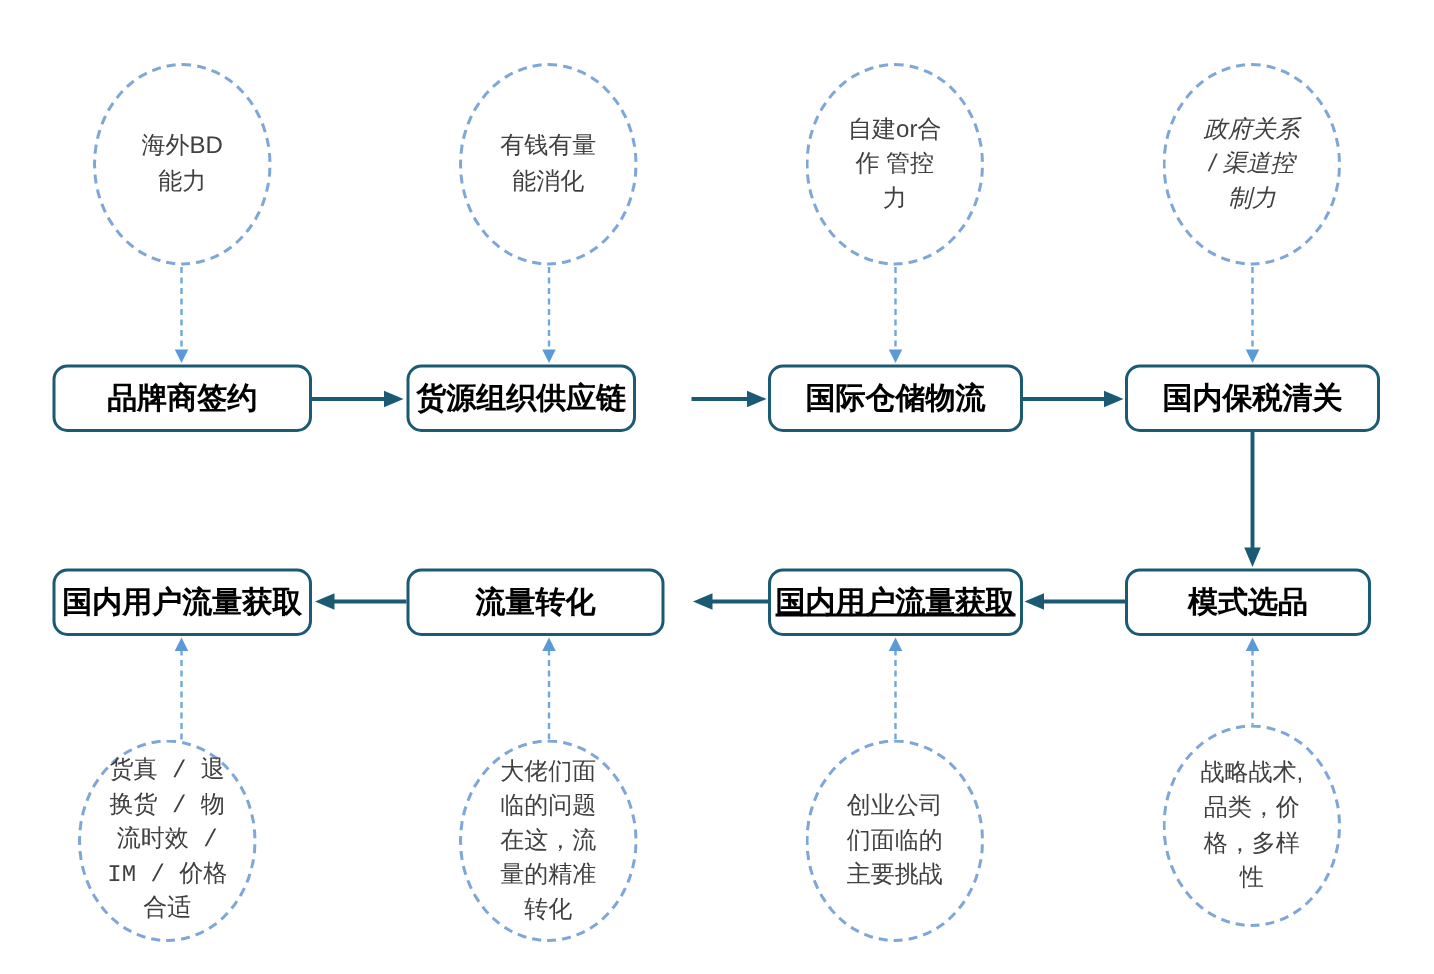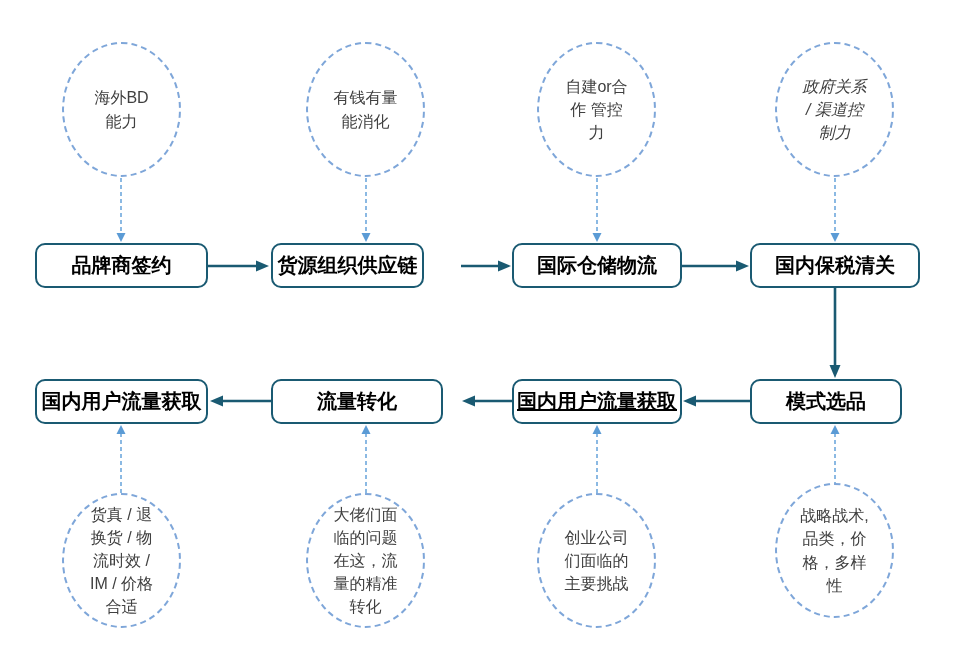--- a/index.html
+++ b/index.html
@@ -62,28 +62,28 @@
 
   
   .b1 { left: 35px;  top: 227px; width: 173px; }
   .b2 { left: 271px; top: 227px; width: 153px; }
   .b3 { left: 512px; top: 227px; width: 170px; }
   .b4 { left: 750px; top: 227px; width: 170px; }
   
   .b5 { left: 35px;  top: 363px; width: 173px; }
   .b6 { left: 271px; top: 363px; width: 172px; }
   .b7 { left: 512px; top: 363px; width: 170px; text-decoration: underline; }
-  .b8 { left: 750px; top: 363px; width: 152px; }
+  .b8 { left: 750px; top: 363px; width: 164px; }
   
   .c1 { left: 62px;  top: 26px; }
   .c2 { left: 306px; top: 26px; }
   .c3 { left: 537px; top: 26px; }
   .c4 { left: 775px; top: 26px; font-style: italic; }
   
-  .d1 { left: 62px;  top: 477px; }
+  .d1 { left: 52px;  top: 477px; font-family: Liberation Mono, monospace; }
   .d2 { left: 306px; top: 477px; }
   .d3 { left: 537px; top: 477px; }
   .d4 { left: 775px; top: 467px; }
 </style>
 </head>
 <body>
 
 <div class="canvas">
 
   <svg class="connectors" viewBox="0 0 956 649">

